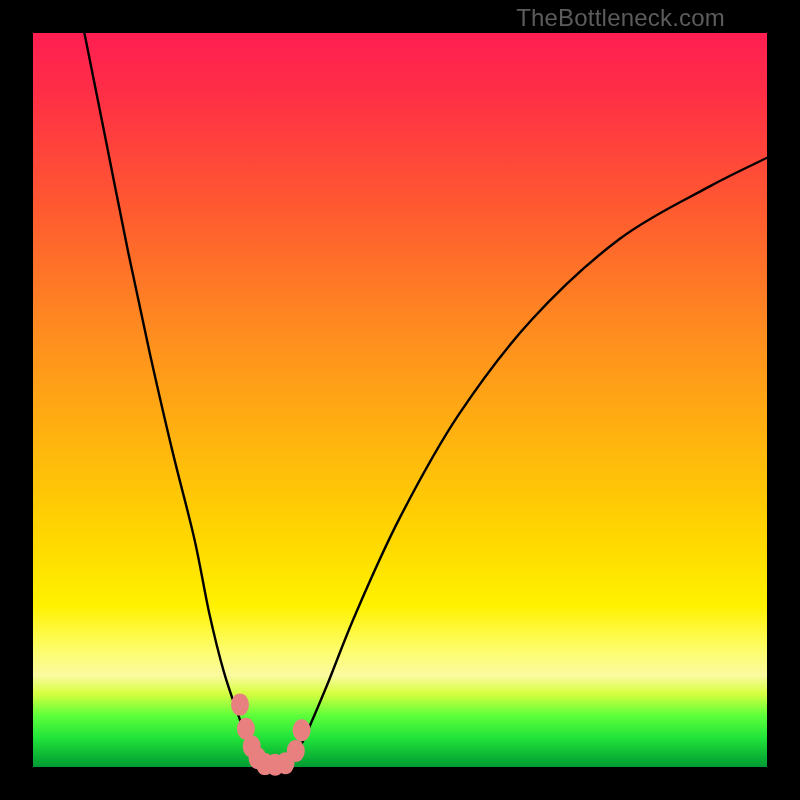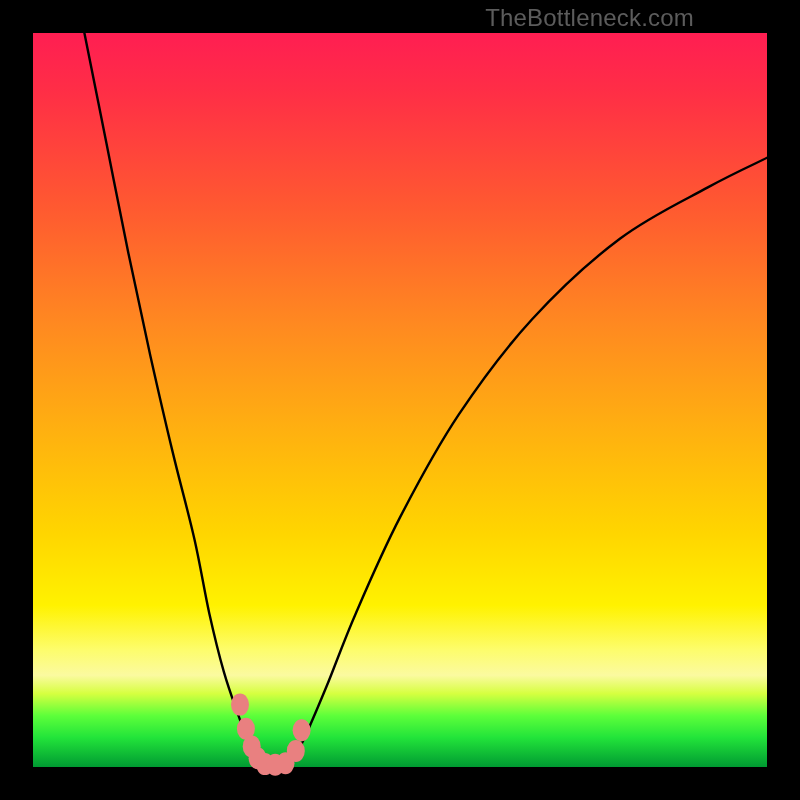--- a/index.html
+++ b/index.html
@@ -11,20 +11,21 @@
     overflow: hidden;
     font-family: Arial, Helvetica, sans-serif;
   }
   .frame {
     position: absolute;
     top: 0;
     left: 0;
     width: 704px;
     height: 800px;
     background: #000;
+    padding-left: 31px;
   }
   .plot {
     position: absolute;
     left: 33px;
     top: 33px;
     width: 734px;
     height: 734px;
     
     background: linear-gradient(
       to bottom,

